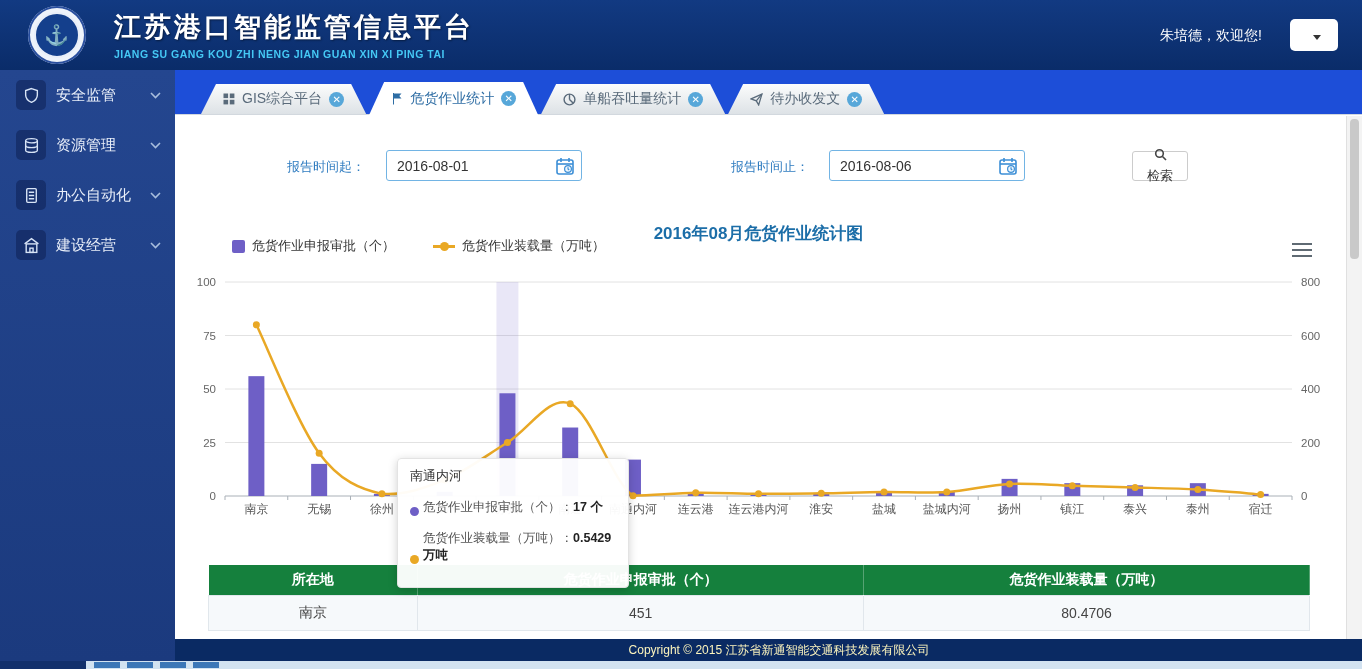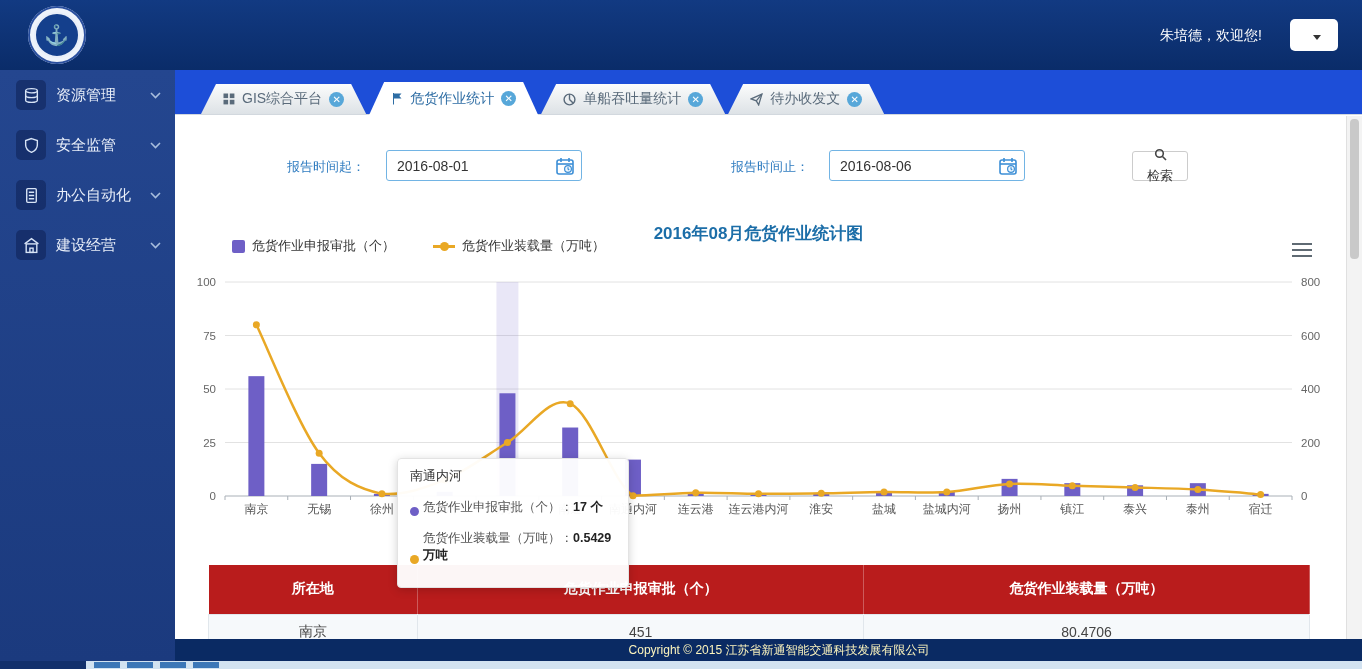--- a/index.html
+++ b/index.html
@@ -83,21 +83,21 @@
     box-shadow:0 2px 10px rgba(0,0,0,.18); padding:8px 12px 9px; z-index:25;
     font-size:12.5px; color:#555; }
   .tooltip-title { font-size:13px; color:#333; margin-bottom:5px; }
   .tt-row { display:flex; align-items:flex-end; gap:4px; margin:14px 0; }
   .tt-dot { width:9px; height:9px; border-radius:50%; flex:none; }
   .tt-val { font-weight:bold; color:#222; }
 
   
   .table-wrap { position:absolute; left:208px; top:565px; width:1102px; z-index:4; }
   .table-wrap table { width:100%; border-collapse:collapse; table-layout:fixed; }
-  .table-wrap th { background:#b91c1c; color:#fff; font-size:14px; font-weight:bold; height:49px;
+  .table-wrap th { background:#15803d; color:#fff; font-size:14px; font-weight:bold; height:30px;
     border-right:1px solid rgba(255,255,255,.28); }
   .table-wrap td { background:#f6f9fb; height:35px; text-align:center; font-size:14px; color:#444;
     border:1px solid #e1e7ec; }
 
   
   .footer { position:absolute; left:175px; top:639px; right:0; height:22px; background:#0a2a63;
     display:flex; align-items:center; justify-content:center; z-index:15; }
   .footer-text { color:#fcf4bd; font-size:12px; font-family:Liberation Sans, sans-serif;margin-left:21px; }
   .bottom-strip { position:absolute; left:0; top:661px; width:1362px; height:8px; background:#d2e2f0; }
   .bs-dark { position:absolute; left:0; top:0; width:86px; height:8px; background:#12306b; }
@@ -107,57 +107,61 @@
   .scroll-thumb { position:absolute; left:3px; top:3px; width:9px; height:140px;
     background:#c9c9c9; border-radius:4px; cursor:pointer; }
 </style>
 </head>
 <body>
 
 <div class="header">
   <div class="logo">
     <div class="logo-inner">⚓</div>
   </div>
+  <div class="titles">
+    <div class="app-title">江苏港口智能监管信息平台</div>
+    <div class="app-subtitle">JIANG SU GANG KOU ZHI NENG JIAN GUAN XIN XI PING TAI</div>
+  </div>
   <div class="welcome">朱培德，欢迎您!</div>
   <button class="user-btn">
     <span class="uicon">
       <span class="uhead"></span><span class="ubody"></span>
     </span>
     <span>
       <svg width="8" height="5" viewBox="0 0 8 5">
           <path d="M0 0h8L4 5z" fill="#333"></path>
         </svg>
     </span>
   </button>
 </div>
 
 <nav class="sidebar">
   <div id="sidebar-items">
       <div class="side-item">
         <span class="side-icon">
           <svg width="17" height="17" viewBox="0 0 16 16" fill="none" stroke="#d8e4f6" stroke-width="1.3">
+            <path d="M8 1.5l5.5 1.8v4.2c0 3.6-3.2 5.9-5.5 6.9C5.7 13.4 2.5 11.1 2.5 7.5V3.3z"></path>
+          </svg>
+        </span>
+        <span class="side-label">安全监管</span>
+        <span class="chev">
+          <svg width="11" height="7" viewBox="0 0 11 7" fill="none" stroke="#a8bddd" stroke-width="1.6">
+            <path d="M1 1l4.5 4.5L10 1"></path>
+          </svg>
+        </span>
+      </div>
+      <div class="side-item">
+        <span class="side-icon">
+          <svg width="17" height="17" viewBox="0 0 16 16" fill="none" stroke="#d8e4f6" stroke-width="1.3">
             <ellipse cx="8" cy="3.5" rx="5.5" ry="2"></ellipse>
             <path d="M2.5 3.5v9c0 1.1 2.5 2 5.5 2s5.5-.9 5.5-2v-9"></path>
             <path d="M2.5 8c0 1.1 2.5 2 5.5 2s5.5-.9 5.5-2"></path>
           </svg>
         </span>
         <span class="side-label">资源管理</span>
-        <span class="chev">
-          <svg width="11" height="7" viewBox="0 0 11 7" fill="none" stroke="#a8bddd" stroke-width="1.6">
-            <path d="M1 1l4.5 4.5L10 1"></path>
-          </svg>
-        </span>
-      </div>
-      <div class="side-item">
-        <span class="side-icon">
-          <svg width="17" height="17" viewBox="0 0 16 16" fill="none" stroke="#d8e4f6" stroke-width="1.3">
-            <path d="M8 1.5l5.5 1.8v4.2c0 3.6-3.2 5.9-5.5 6.9C5.7 13.4 2.5 11.1 2.5 7.5V3.3z"></path>
-          </svg>
-        </span>
-        <span class="side-label">安全监管</span>
         <span class="chev">
           <svg width="11" height="7" viewBox="0 0 11 7" fill="none" stroke="#a8bddd" stroke-width="1.6">
             <path d="M1 1l4.5 4.5L10 1"></path>
           </svg>
         </span>
       </div>
       <div class="side-item">
         <span class="side-icon">
           <svg width="17" height="17" viewBox="0 0 16 16" fill="none" stroke="#d8e4f6" stroke-width="1.3">
             <rect x="3.5" y="1.5" width="9" height="13" rx="1"></rect>

